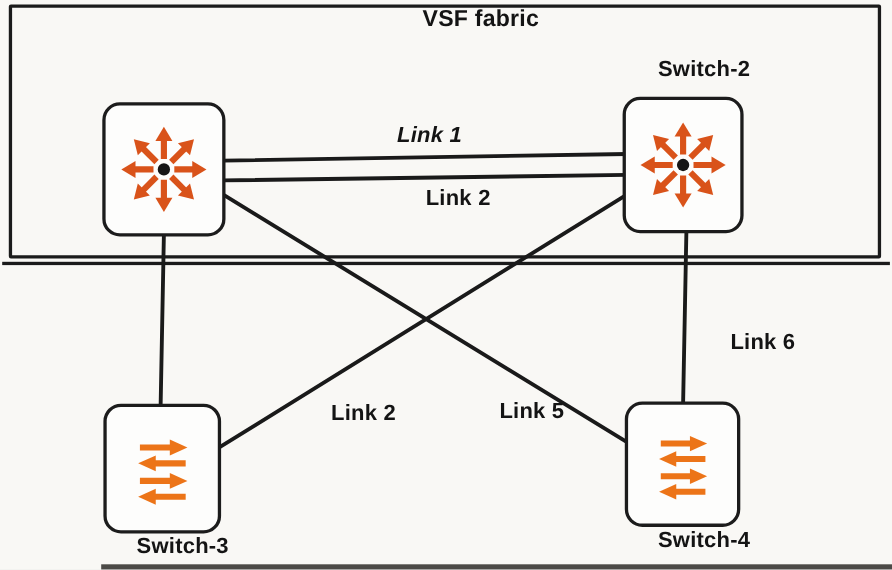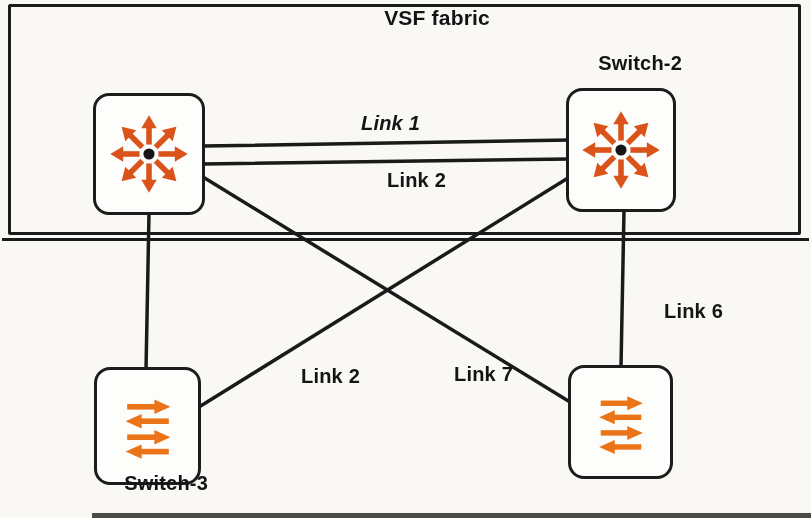--- a/index.html
+++ b/index.html
@@ -130,22 +130,23 @@
   <div class="lbl" style="left:562px;top:52px;width:120px;">Switch-2</div>
 
 
   <div class="lbl" style="left:350px;top:112px;width:70px;font-style:italic;">Link 1</div>
 
   <div class="lbl" style="left:376px;top:169px;width:70px;">Link 2</div>
 
 
   <div class="lbl" style="left:270px;top:365px;width:90px;">Link 2</div>
 
-  <div class="lbl" style="left:423px;top:363px;width:90px;">Link 7</div>
+  <div class="lbl" style="left:423px;top:363px;width:90px;">Link 5</div>
 
   <div class="lbl" style="left:633px;top:300px;width:90px;">Link 6</div>
 
-  <div class="lbl" style="left:88px;top:472px;width:120px;">Switch-3</div>
+  <div class="lbl" style="left:88px;top:486px;width:120px;">Switch-3</div>
 
+  <div class="lbl" style="left:562px;top:480px;width:120px;">Switch-4</div>
 
   <div class="photo-edge"></div>
 
 </div>
 
 </body></html>

